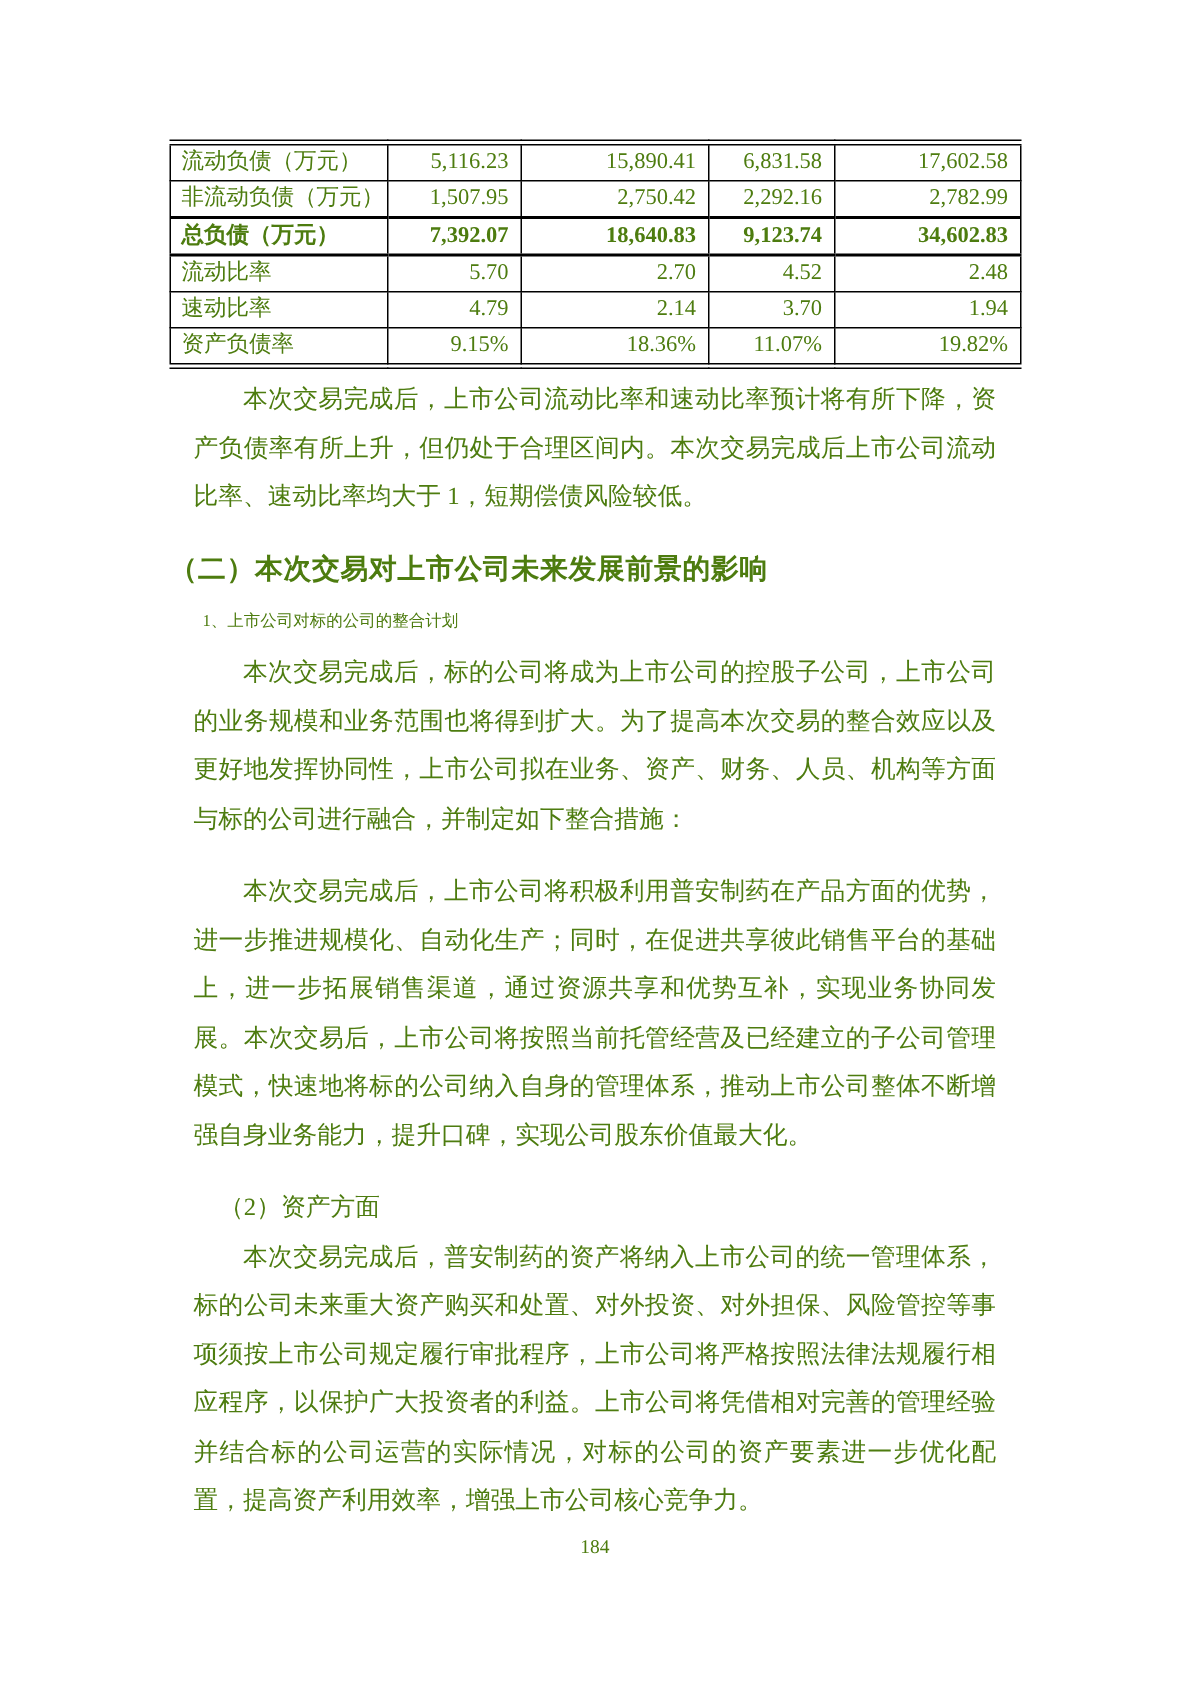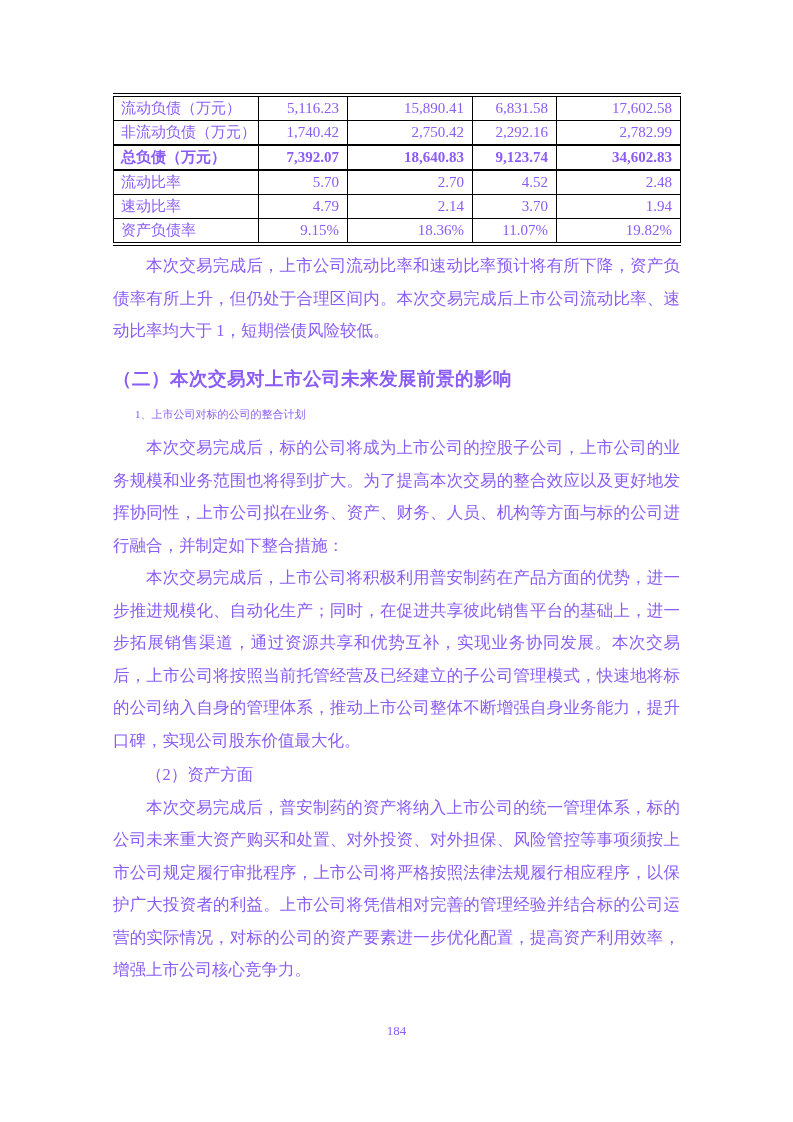--- a/index.html
+++ b/index.html
@@ -5,21 +5,21 @@
   html, body {
     margin: 0;
     padding: 0;
     background: #ffffff;
   }
   .page {
     position: relative;
     width: 793px;
     height: 1122px;
     background: #ffffff;
-    color: #8b5cf6;
+    color: #4d7c0f;
     font-family: "Liberation Serif", "DejaVu Serif", serif;
     overflow: hidden;
   }
   .content {
     position: absolute;
     left: 113px;
     top: 93px;
     width: 567px;
   }
   
@@ -42,21 +42,21 @@
   table.fin-table td.num {
     text-align: right;
   }
   table.fin-table tr.bold-row td {
     font-weight: bold;
     border-top: 2px solid #000;
     border-bottom: 2px solid #000;
   }
   
   p.body {
-    margin: 0;
+    margin: 16px;
     font-size: 16.5px;
     line-height: 32.5px;
     text-align: justify;
     text-indent: 2em;
   }
   p.body.after-table { margin-top: 4px; }
   p.body.tight { margin-top: 2px; }
   p.body.flush { margin-top: 0; }
   .h2 {
     margin: 18px 0 0 0;
@@ -105,21 +105,21 @@
       <tbody>
         <tr>
           <td class="lbl">流动负债（万元）</td>
           <td class="num">5,116.23</td>
           <td class="num">15,890.41</td>
           <td class="num">6,831.58</td>
           <td class="num">17,602.58</td>
         </tr>
         <tr>
           <td class="lbl">非流动负债（万元）</td>
-          <td class="num">1,740.42</td>
+          <td class="num">1,507.95</td>
           <td class="num">2,750.42</td>
           <td class="num">2,292.16</td>
           <td class="num">2,782.99</td>
         </tr>
         <tr class="bold-row">
           <td class="lbl">总负债（万元）</td>
           <td class="num">7,392.07</td>
           <td class="num">18,640.83</td>
           <td class="num">9,123.74</td>
           <td class="num">34,602.83</td>

